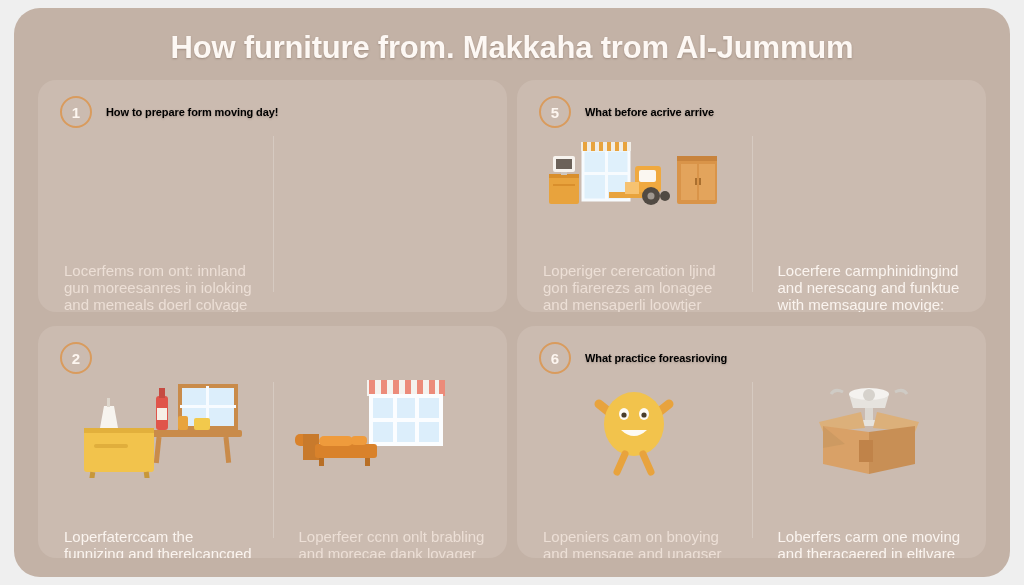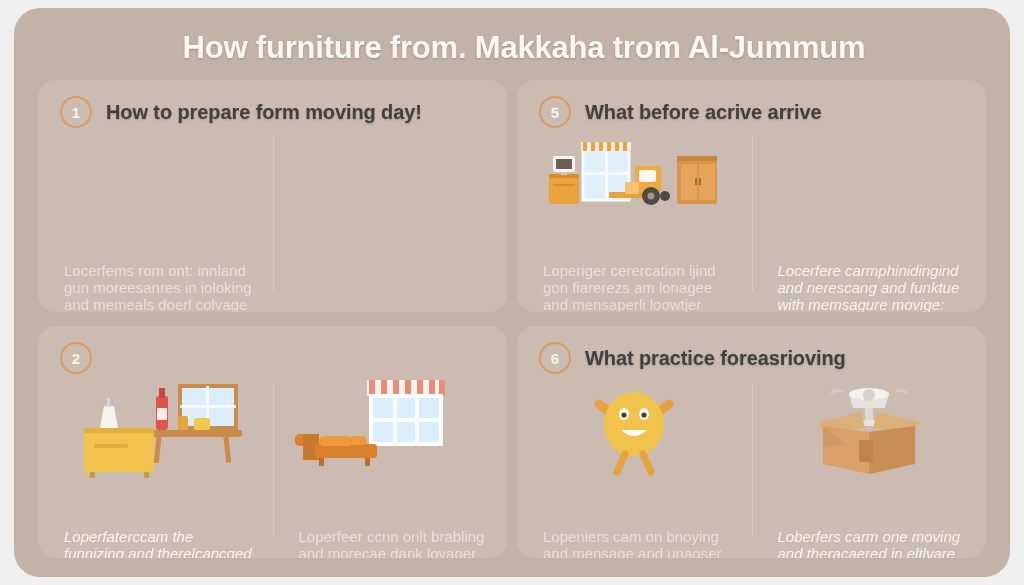--- a/index.html
+++ b/index.html
@@ -18,21 +18,20 @@
   
   .title{
     position:absolute;left:0;top:22px;width:100%;
     text-align:center;
     color:#fdf8f4;
     font-size:31px;
     font-weight:bold;
     letter-spacing:-0.2px;
     text-shadow:0 1px 2px rgba(90,70,58,.35);
     white-space:nowrap;
-    margin-left:12px;
   }
   
   .grid{
     position:absolute;left:24px;top:72px;
     width:948px;height:478px;
     display:grid;
     grid-template-columns:1fr 1fr;
     grid-template-rows:1fr 1fr;
     gap:14px 10px;
   }
@@ -48,22 +47,22 @@
   }
   .num{
     width:28px;height:28px;border-radius:50%;
     border:2px solid #d99b5d;
     color:#fdf6f0;
     font-size:15px;font-weight:bold;
     display:flex;align-items:center;justify-content:center;
     flex:0 0 auto;
   }
   .card-title{
-    color:#404040;
-    font-size:20px;font-weight:bold;
+    color:#000000;
+    font-size:11px;font-weight:bold;
     letter-spacing:-0.1px;
     text-shadow:0 1px 2px rgba(90,70,58,.3);
     white-space:nowrap;
   }
   .cols{
     position:absolute;left:0;top:44px;right:0;bottom:8px;
     display:grid;grid-template-columns:1fr 1fr;
   }
   .col{position:relative;padding:0 20px;}
   .art{
@@ -75,21 +74,21 @@
   .body-text{
     color:#efe2d9;
     font-size:15px;
     line-height:17px;
     text-align:left;
     padding-left:6px;
     opacity:.92;
     filter:blur(.25px);
     margin-top:48px;
   }
-  .body-text.bright{color:#fcf6f1;opacity:.97;filter:none;font-style:italic;}
+  .body-text.bright{color:#fcf6f1;opacity:.97;filter:none;}
   .divider{
     position:absolute;top:12px;bottom:12px;left:50%;
     width:1px;background:rgba(255,255,255,.22);
   }
   
   svg{display:block;}
 </style>
 </head>
 <body>
 

